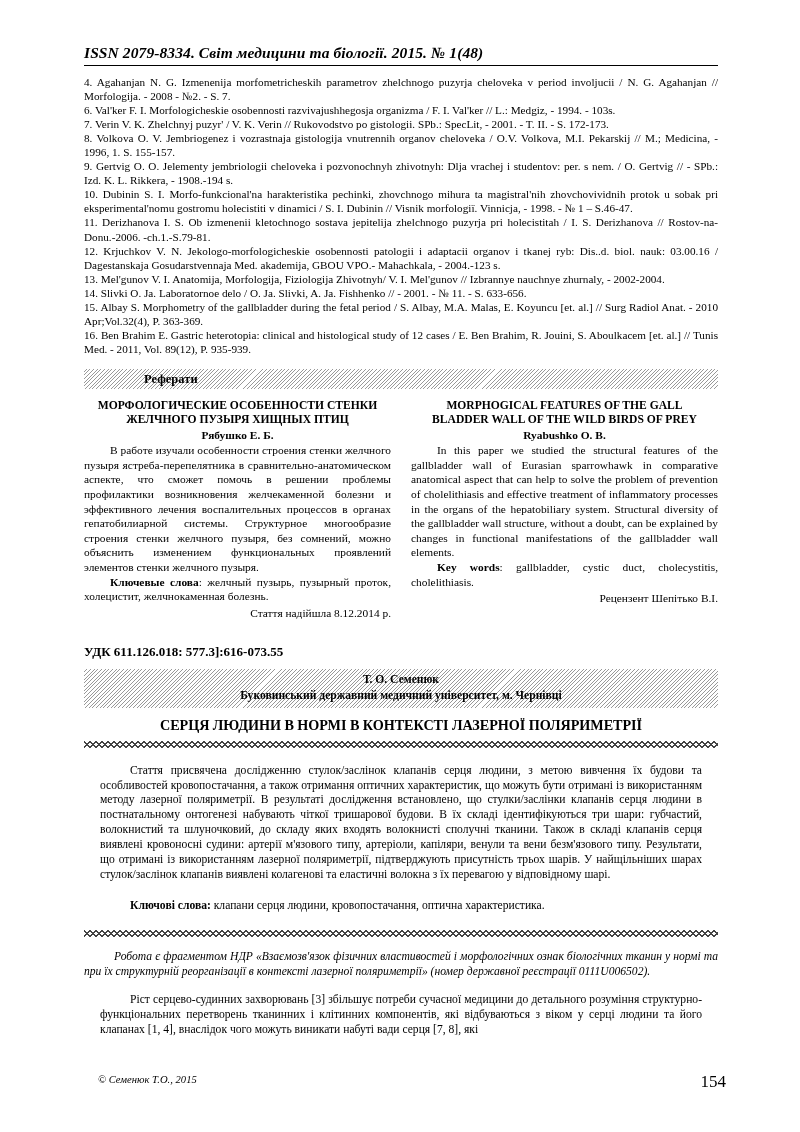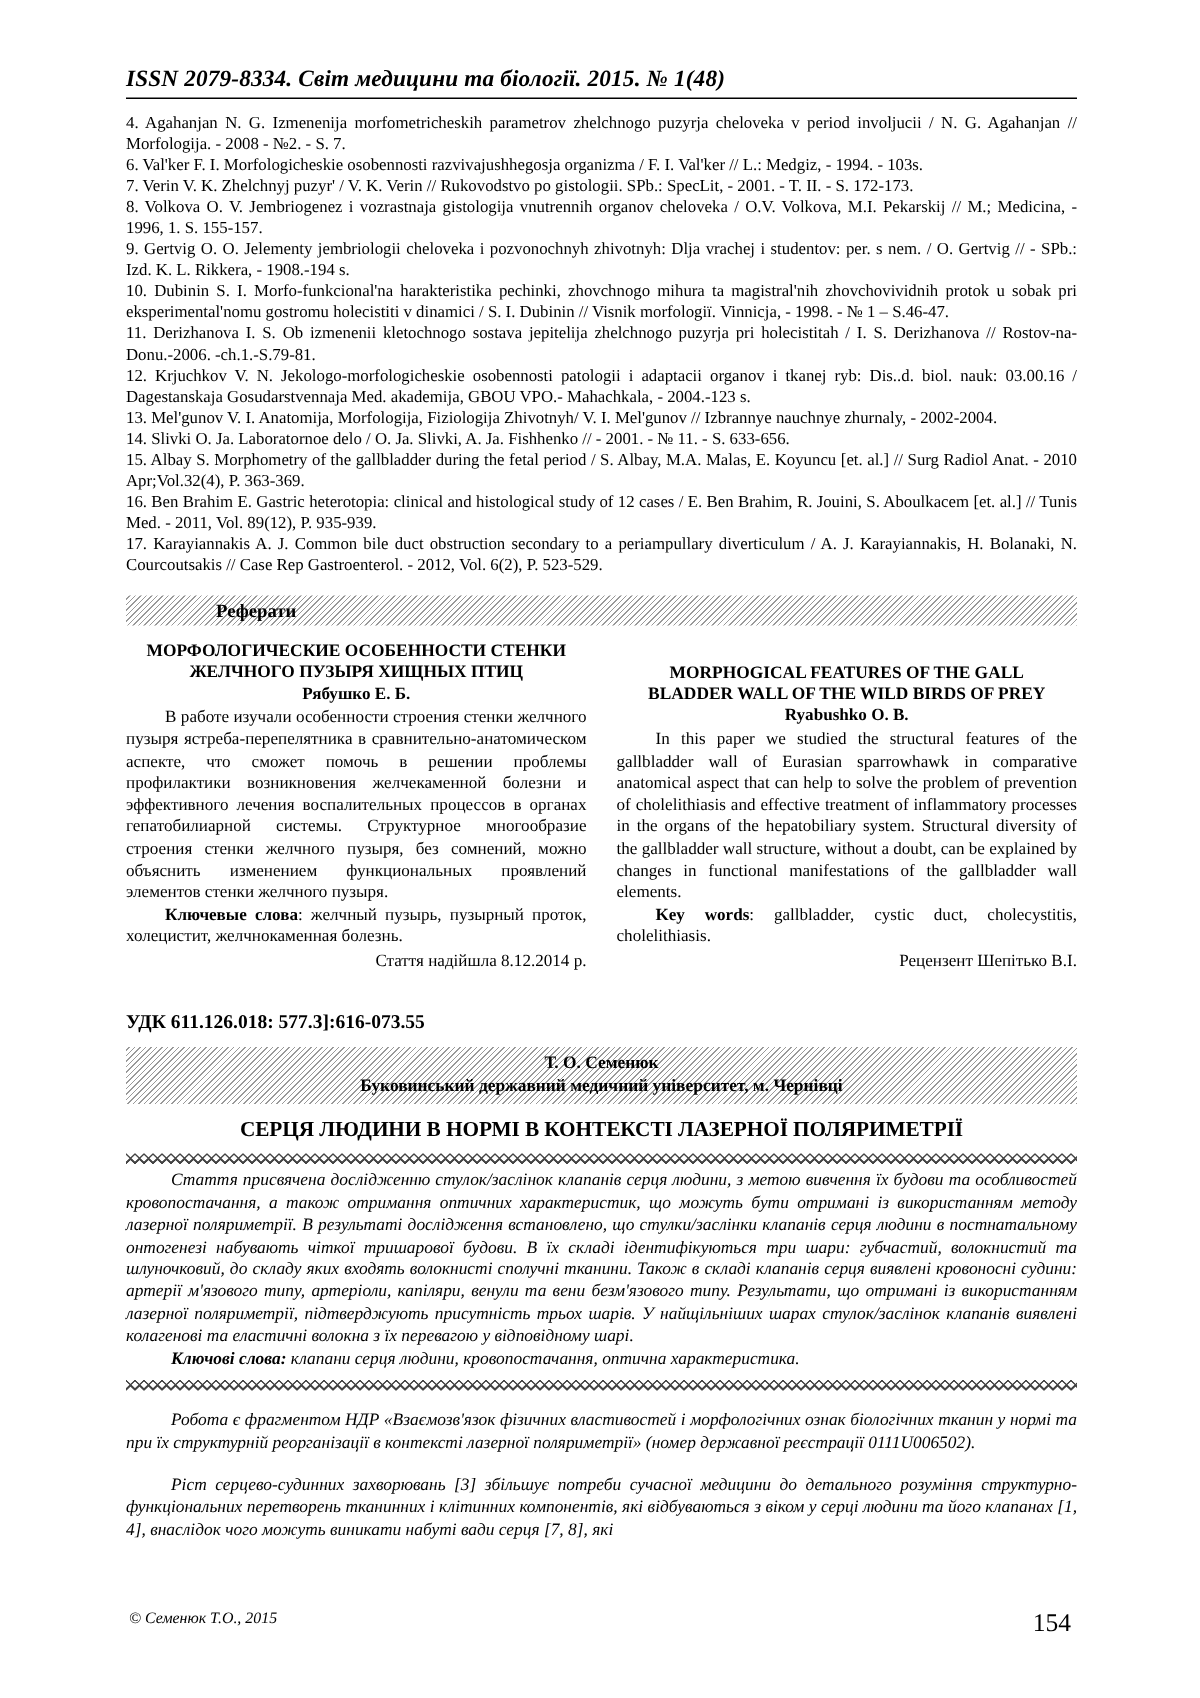--- a/index.html
+++ b/index.html
@@ -74,21 +74,20 @@
   }
   .banner-refer span {
     background: transparent;
   }
 
   
   .abs-wrap {
     display: flex;
     gap: 20px;
     margin-top: 10px;
-    align-items: flex-end;
   }
   .abs-col {
     width: 307px;
     font-size: 11.4px;
     line-height: 1.28;
   }
   .abs-title {
     text-align: center;
     font-weight: bold;
     font-size: 11.6px;
@@ -154,40 +153,39 @@
       linear-gradient(45deg, transparent 45%, #444 45%, #444 58%, transparent 58%),
       linear-gradient(-45deg, transparent 45%, #444 45%, #444 58%, transparent 58%);
   }
 
   
   .body-text {
     font-size: 11.6px;
     line-height: 1.29;
     text-align: justify;
     text-indent: 30px;
-    margin: 0;
-    font-style: italic;
+    margin: 16px;
   }
   .body-text b { font-weight: bold; }
   .note-italic {
     font-style: italic;
     font-size: 11.6px;
     line-height: 1.30;
     text-align: justify;
     text-indent: 30px;
     margin: 12px 0 0 0;
   }
   .intro-para {
     margin-top: 14px;
   }
 
   
   .footer {
     position: absolute;
-    left: 80px;
+    left: 92px;
     top: 1072px;
     width: 634px;
   }
   .copyright {
     position: absolute;
     left: 6px;
     top: 2px;
     font-style: italic;
     font-size: 10.6px;
   }
@@ -212,21 +210,20 @@
       <p>7. Verin V. K. Zhelchnyj puzyr' / V. K. Verin // Rukovodstvo po gistologii. SPb.: SpecLit, - 2001. - T. II. - S. 172-173.</p>
       <p>8. Volkova O. V. Jembriogenez i vozrastnaja gistologija vnutrennih organov cheloveka / O.V. Volkova, M.I. Pekarskij // M.; Medicina, - 1996, 1. S. 155-157.</p>
       <p>9. Gertvig O. O. Jelementy jembriologii cheloveka i pozvonochnyh zhivotnyh: Dlja vrachej i studentov: per. s nem. / O. Gertvig // - SPb.: Izd. K. L. Rikkera, - 1908.-194 s.</p>
       <p>10. Dubinin S. I. Morfo-funkcional'na harakteristika pechinki, zhovchnogo mihura ta magistral'nih zhovchovividnih protok u sobak pri eksperimental'nomu gostromu holecistiti v dinamici / S. I. Dubinin // Visnik morfologiї. Vinnicja, - 1998. - № 1 – S.46-47.</p>
       <p>11. Derizhanova I. S. Ob izmenenii kletochnogo sostava jepitelija zhelchnogo puzyrja pri holecistitah / I. S. Derizhanova // Rostov-na-Donu.-2006. -ch.1.-S.79-81.</p>
       <p>12. Krjuchkov V. N. Jekologo-morfologicheskie osobennosti patologii i adaptacii organov i tkanej ryb: Dis..d. biol. nauk: 03.00.16 / Dagestanskaja Gosudarstvennaja Med. akademija, GBOU VPO.- Mahachkala, - 2004.-123 s.</p>
       <p>13. Mel'gunov V. I. Anatomija, Morfologija, Fiziologija Zhivotnyh/ V. I. Mel'gunov // Izbrannye nauchnye zhurnaly, - 2002-2004.</p>
       <p>14. Slivki O. Ja. Laboratornoe delo / O. Ja. Slivki, A. Ja. Fishhenko // - 2001. - № 11. - S. 633-656.</p>
       <p>15. Albay S. Morphometry of the gallbladder during the fetal period / S. Albay, M.A. Malas, E. Koyuncu [et. al.] // Surg Radiol Anat. - 2010 Apr;Vol.32(4), P. 363-369.</p>
       <p>16. Ben Brahim E. Gastric heterotopia: clinical and histological study of 12 cases / E. Ben Brahim, R. Jouini, S. Aboulkacem [et. al.] // Tunis Med. - 2011, Vol. 89(12), P. 935-939.</p>
-      <p>17. Karayiannakis A. J. Common bile duct obstruction secondary to a periampullary diverticulum / A. J. Karayiannakis, H. Bolanaki, N. Courcoutsakis // Case Rep Gastroenterol. - 2012, Vol. 6(2), P. 523-529.</p>
     </div>
 
     <div class="hatch banner-refer">
       <span>Реферати</span>
     </div>
 
     <div class="abs-wrap">
 
       <div class="abs-col">
         <p class="abs-title">МОРФОЛОГИЧЕСКИЕ ОСОБЕННОСТИ СТЕНКИ</p>

